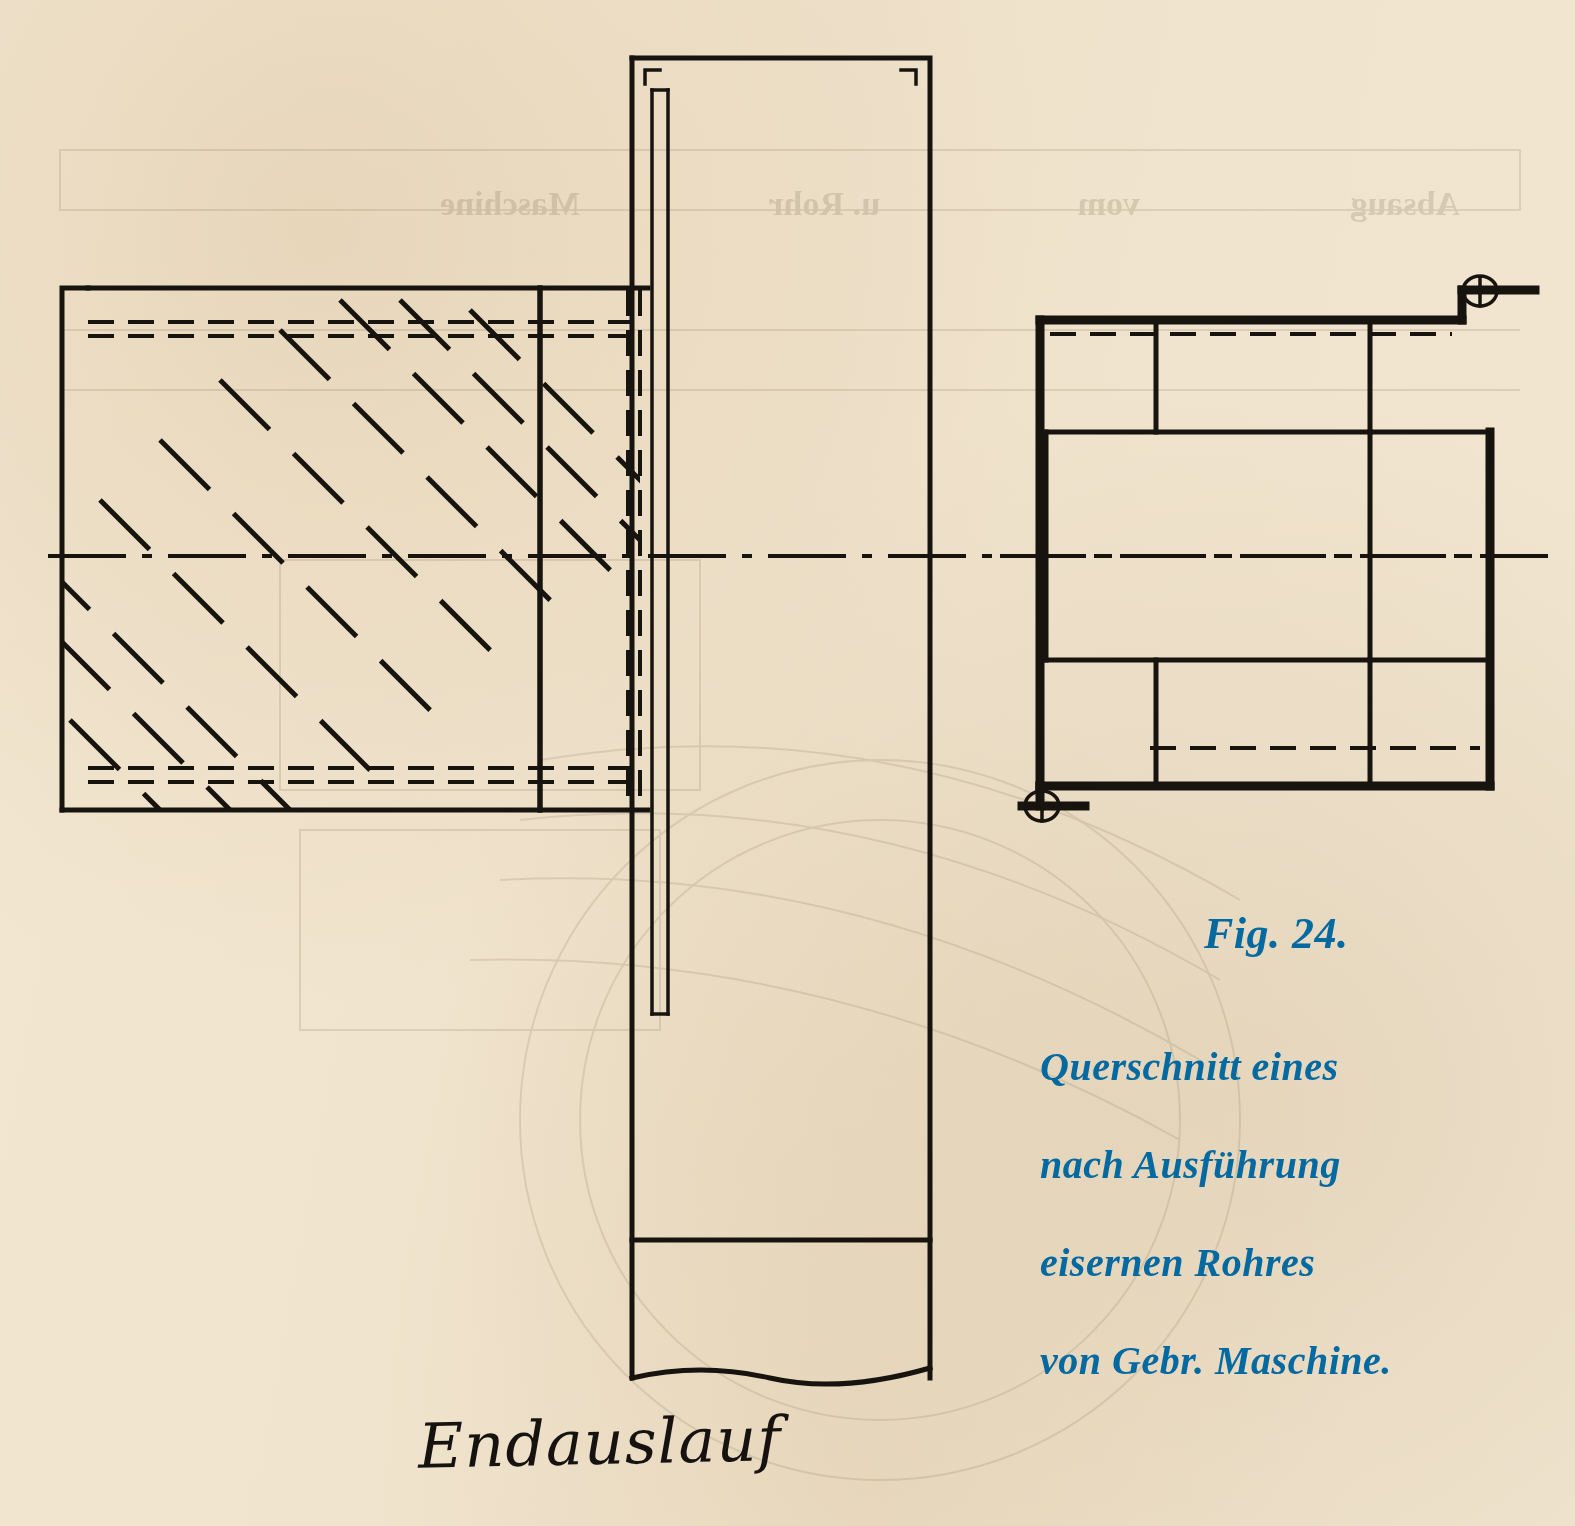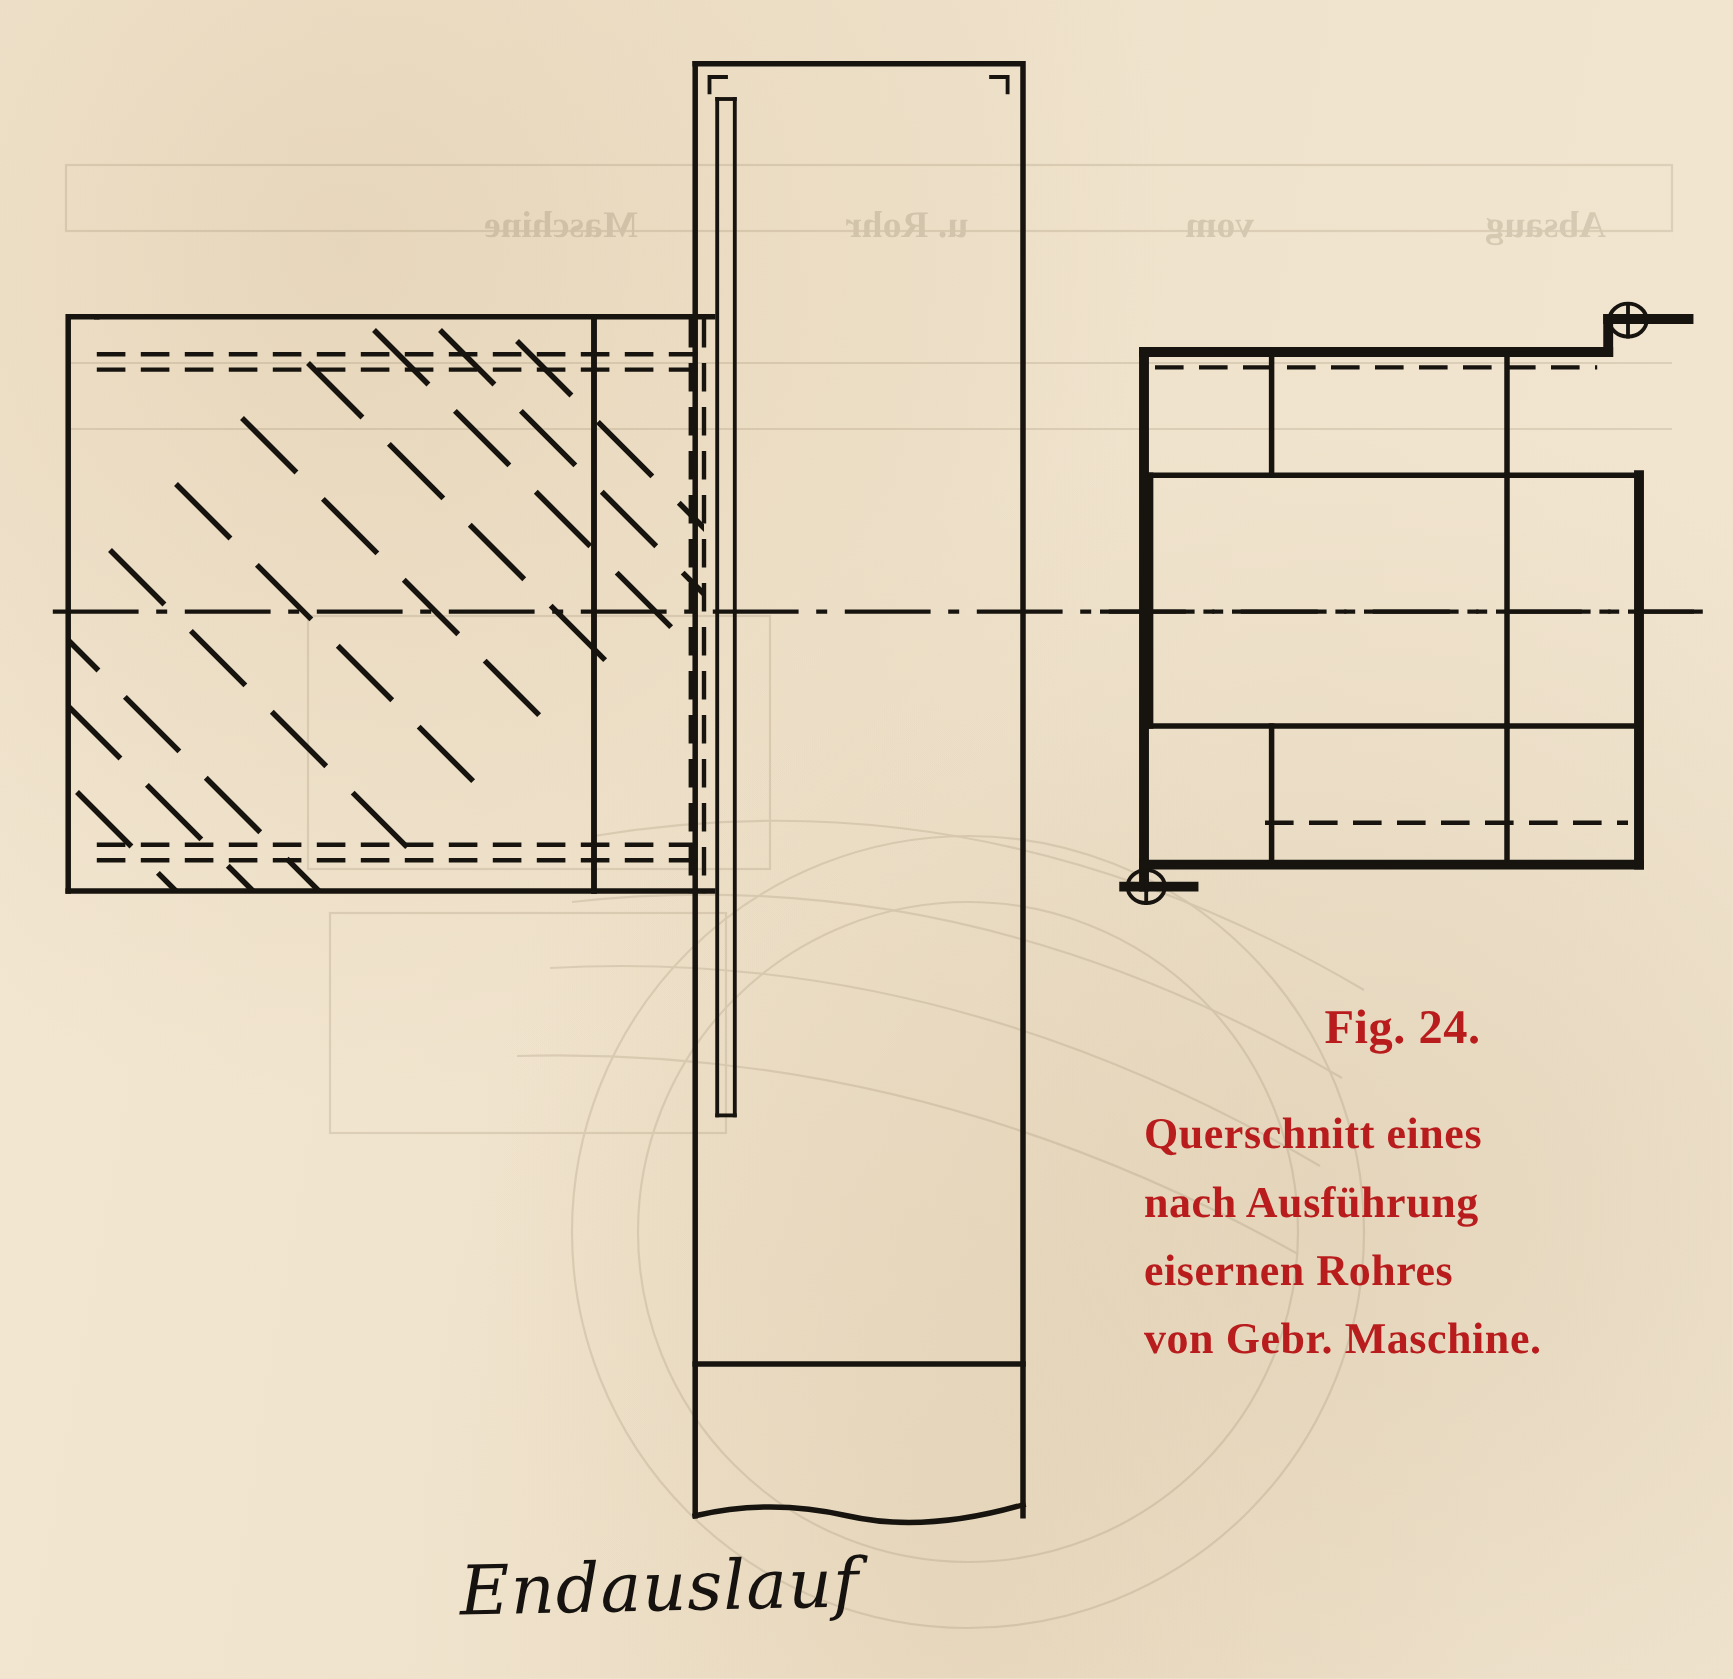--- a/index.html
+++ b/index.html
@@ -32,38 +32,39 @@
     inset: 0;
     opacity: 0.20;
     pointer-events: none;
   }
   #drawing {
     position: absolute;
     inset: 0;
   }
   .caption {
     position: absolute;
-    color: #b91c1c;
+    color: #0369a1;
     font-weight: bold;
     letter-spacing: 0.5px;
+    font-style: italic;
   }
   #fig-number {
     left: 1204px;
     top: 908px;
     font-size: 44px;
   }
   #caption-lines {
     left: 1040px;
     top: 1000px;
     width: 520px;
     font-size: 40px;
     line-height: 62px;
     text-align: left;
   }
-  #caption-lines div { white-space: nowrap; }
+  #caption-lines div { white-space: nowrap; margin-top: 36px; }
   #handwritten {
     position: absolute;
     left: 418px;
     top: 1406px;
     font-family: "DejaVu Serif", serif;
     font-style: italic;
     font-size: 62px;
     color: #15120f;
     letter-spacing: 1px;
     transform: rotate(-1.2deg);

